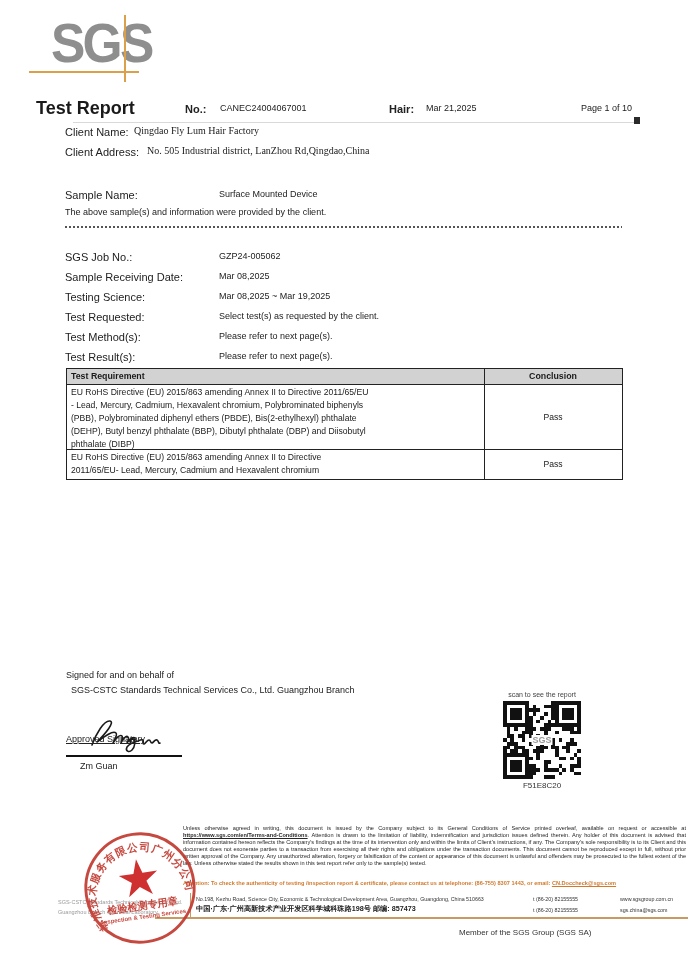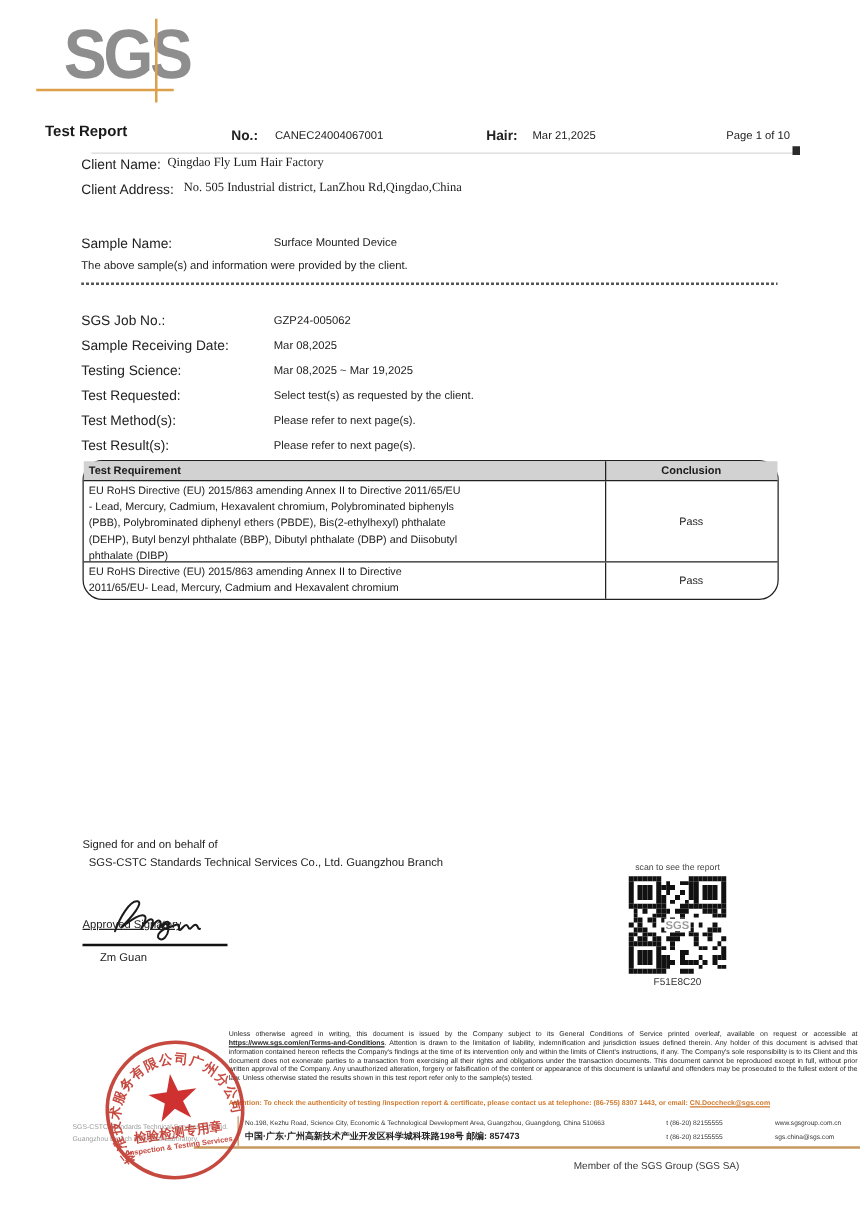--- a/index.html
+++ b/index.html
@@ -59,21 +59,21 @@
 
   .stamp { opacity:0.92; transform:rotate(-8deg); }
 </style>
 </head>
 <body>
 
 <div class="abs logo-text" style="left:51px; top:10px;">SGS</div>
 <div class="abs accent-h" style="left:29px; top:71px; width:110px; height:2px;"></div>
 <div class="abs accent-v" style="left:124px; top:15px; width:2px; height:67px;"></div>
 
-<div class="abs b" style="left:36px; top:98px; font-size:12px;">Test Report</div>
+<div class="abs b" style="left:36px; top:98px; font-size:18px;">Test Report</div>
 <div class="abs lbl b" style="left:185px; top:103px;">No.:</div>
 <div class="abs val" style="left:220px; top:103px;">CANEC24004067001</div>
 <div class="abs lbl b" style="left:389px; top:103px;">Hair:</div>
 <div class="abs val" style="left:426px; top:103px;">Mar 21,2025</div>
 <div class="abs val" style="left:581px; top:103px;">Page 1 of 10</div>
 <div class="abs hairline" style="left:73px; top:122px; width:566px; height:1px;"></div>
 <div class="abs" style="left:634px; top:117px; width:6px; height:7px; background:#2a2a2a;"></div>
 
 <div class="abs lbl" style="left:65px; top:126px;">Client Name:</div>
 <div class="abs serif" style="left:134px; top:125px; font-size:10px;">Qingdao Fly Lum Hair Factory</div>
@@ -91,21 +91,21 @@
 <div class="abs val" style="left:219px; top:271px;">Mar 08,2025</div>
 <div class="abs lbl" style="left:65px; top:291px;">Testing Science:</div>
 <div class="abs val" style="left:219px; top:291px;">Mar 08,2025 ~ Mar 19,2025</div>
 <div class="abs lbl" style="left:65px; top:311px;">Test Requested:</div>
 <div class="abs val" style="left:219px; top:311px;">Select test(s) as requested by the client.</div>
 <div class="abs lbl" style="left:65px; top:331px;">Test Method(s):</div>
 <div class="abs val" style="left:219px; top:331px;">Please refer to next page(s).</div>
 <div class="abs lbl" style="left:65px; top:351px;">Test Result(s):</div>
 <div class="abs val" style="left:219px; top:351px;">Please refer to next page(s).</div>
 
-<div class="abs rtable" style="left:66px; top:368px; width:557px;border-radius:16px;">
+<div class="abs rtable" style="left:66px; top:368px; width:557px;">
   <div class="trow thead">
     <div class="tcell tc1" style="white-space:normal;">Test Requirement</div>
     <div class="tcell tc2">Conclusion</div>
   </div>
   <div class="trow" style="height:65px;">
     <div class="tcell tc1">EU RoHS Directive (EU) 2015/863 amending Annex II to Directive 2011/65/EU
 - Lead, Mercury, Cadmium, Hexavalent chromium, Polybrominated biphenyls
 (PBB), Polybrominated diphenyl ethers (PBDE), Bis(2-ethylhexyl) phthalate
 (DEHP), Butyl benzyl phthalate (BBP), Dibutyl phthalate (DBP) and Diisobutyl
 phthalate (DIBP)</div>

